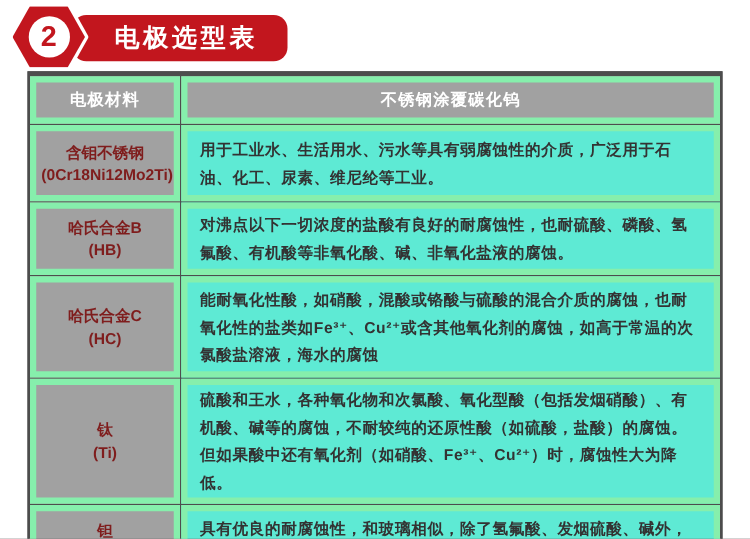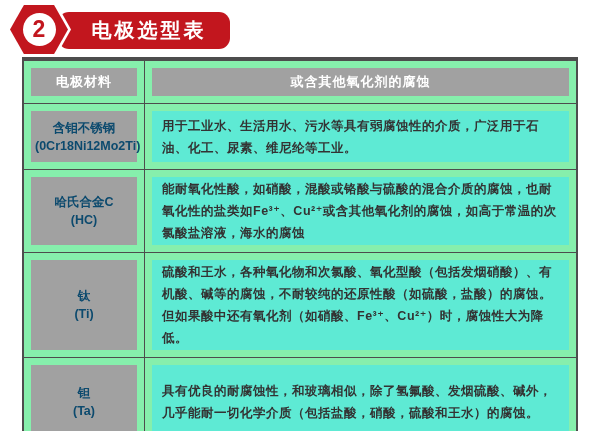--- a/index.html
+++ b/index.html
@@ -61,34 +61,34 @@
     position: absolute; left: 22px; top: 57px;
     width: 556px;
     border-collapse: separate;
     border-spacing: 1px;
     background: var(--grid-dark);          
     border: 1px solid var(--grid-dark);
     border-top-width: 3px;
     table-layout: fixed;
   }
   .spec-table th, .spec-table td {
-    border: 7px solid #86efac;             
+    border: 5px solid #86efac;             
   }
   .spec-table th {
     background: var(--cell-gray);
     color: #ffffff;
     font-size: 13px; font-weight: bold;
     height: 26px;
     text-align: center; vertical-align: middle;
     letter-spacing: 1px;
   }
   .col-material { width: 120px; }
   td.material {
     background: var(--cell-gray);
-    color: #0c4a6e;
+    color: #7f1d1d;
     font-size: 12.5px; font-weight: bold;
     text-align: center; vertical-align: middle;
     white-space: pre-line;
     line-height: 18px;
     padding: 2px 4px;
   }
   td.desc {
     background: #5eead4;
     color: var(--text-dark);
     font-size: 12.5px; font-weight: 600;
@@ -122,28 +122,33 @@
 </div>
 
 <table class="spec-table">
   <colgroup>
     <col class="col-material">
     <col>
   </colgroup>
   <thead>
     <tr>
       <th>电极材料</th>
-      <th>或含其他氧化剂的腐蚀</th>
+      <th>不锈钢涂覆碳化钨</th>
     </tr>
   </thead>
   <tbody id="table-body">
       <tr>
         <td class="material">含钼不锈钢
 (0Cr18Ni12Mo2Ti)</td>
         <td class="desc">用于工业水、生活用水、污水等具有弱腐蚀性的介质，广泛用于石油、化工、尿素、维尼纶等工业。</td>
+      </tr>
+      <tr>
+        <td class="material">哈氏合金B
+(HB)</td>
+        <td class="desc">对沸点以下一切浓度的盐酸有良好的耐腐蚀性，也耐硫酸、磷酸、氢氟酸、有机酸等非氧化酸、碱、非氧化盐液的腐蚀。</td>
       </tr>
       <tr>
         <td class="material">哈氏合金C
 (HC)</td>
         <td class="desc">能耐氧化性酸，如硝酸，混酸或铬酸与硫酸的混合介质的腐蚀，也耐氧化性的盐类如Fe³⁺、Cu²⁺或含其他氧化剂的腐蚀，如高于常温的次氯酸盐溶液，海水的腐蚀</td>
       </tr>
       <tr>
         <td class="material">钛
 (Ti)</td>
         <td class="desc">硫酸和王水，各种氧化物和次氯酸、氧化型酸（包括发烟硝酸）、有机酸、碱等的腐蚀，不耐较纯的还原性酸（如硫酸，盐酸）的腐蚀。但如果酸中还有氧化剂（如硝酸、Fe³⁺、Cu²⁺）时，腐蚀性大为降低。</td>

